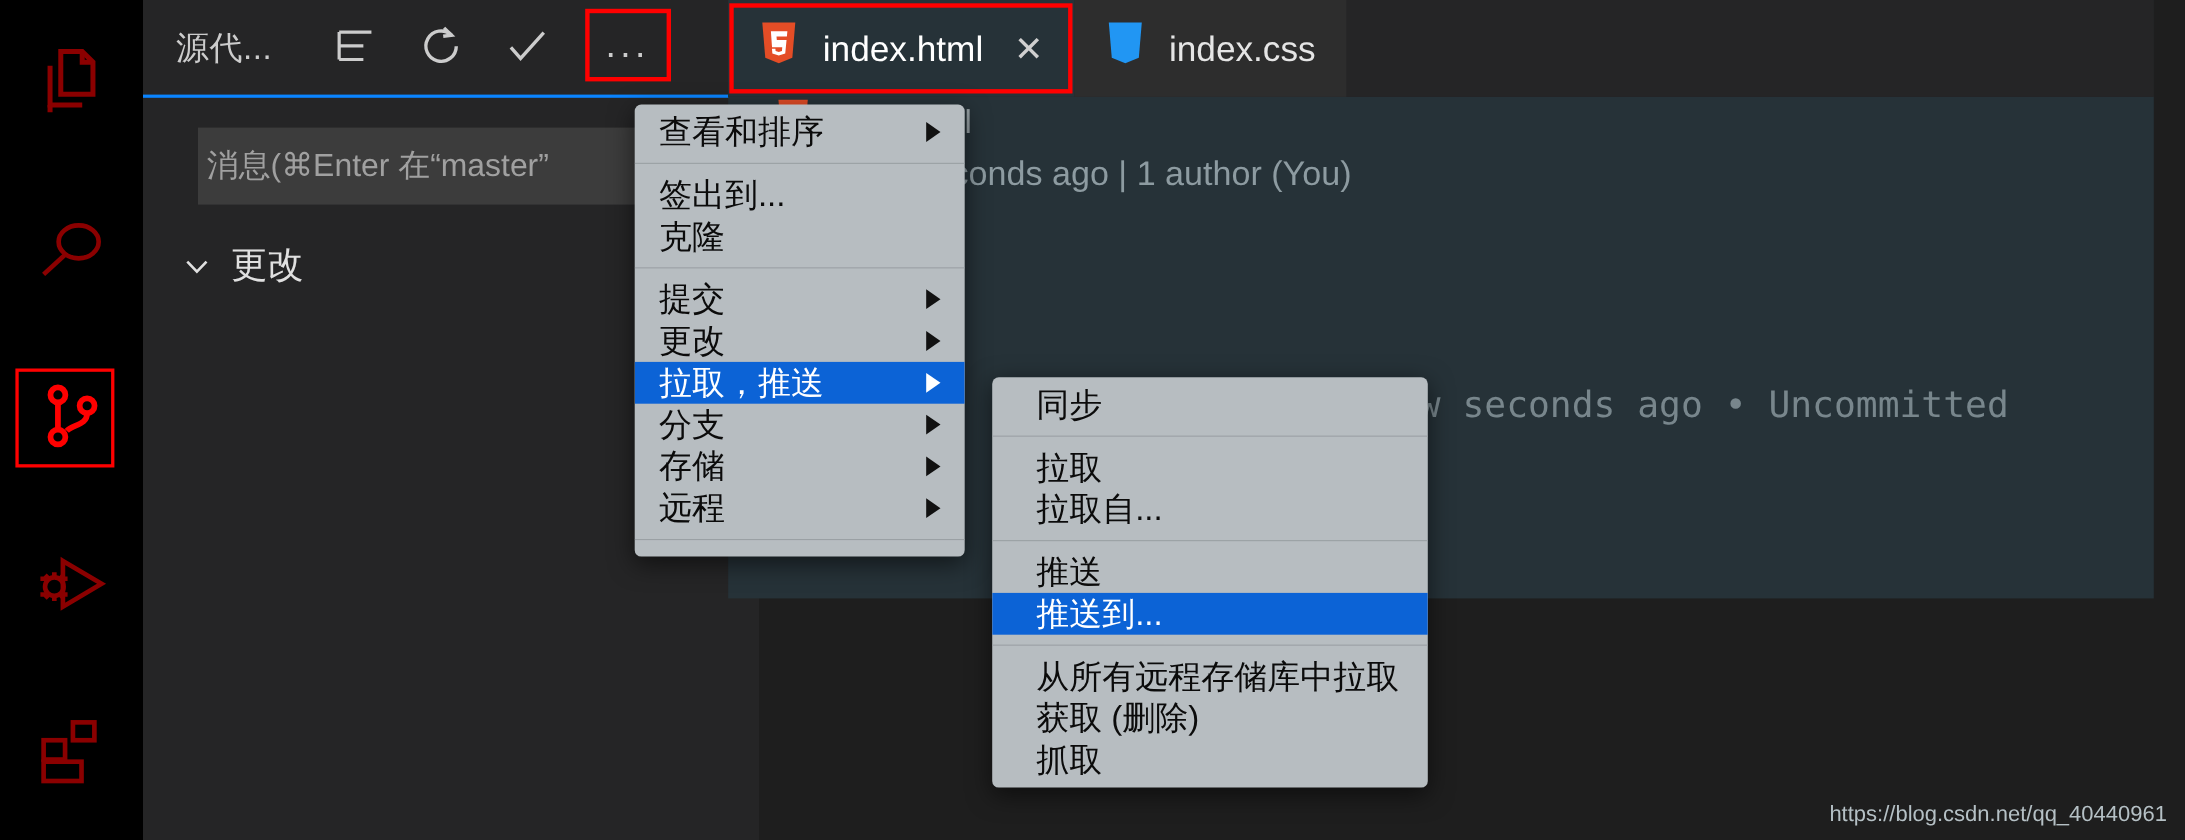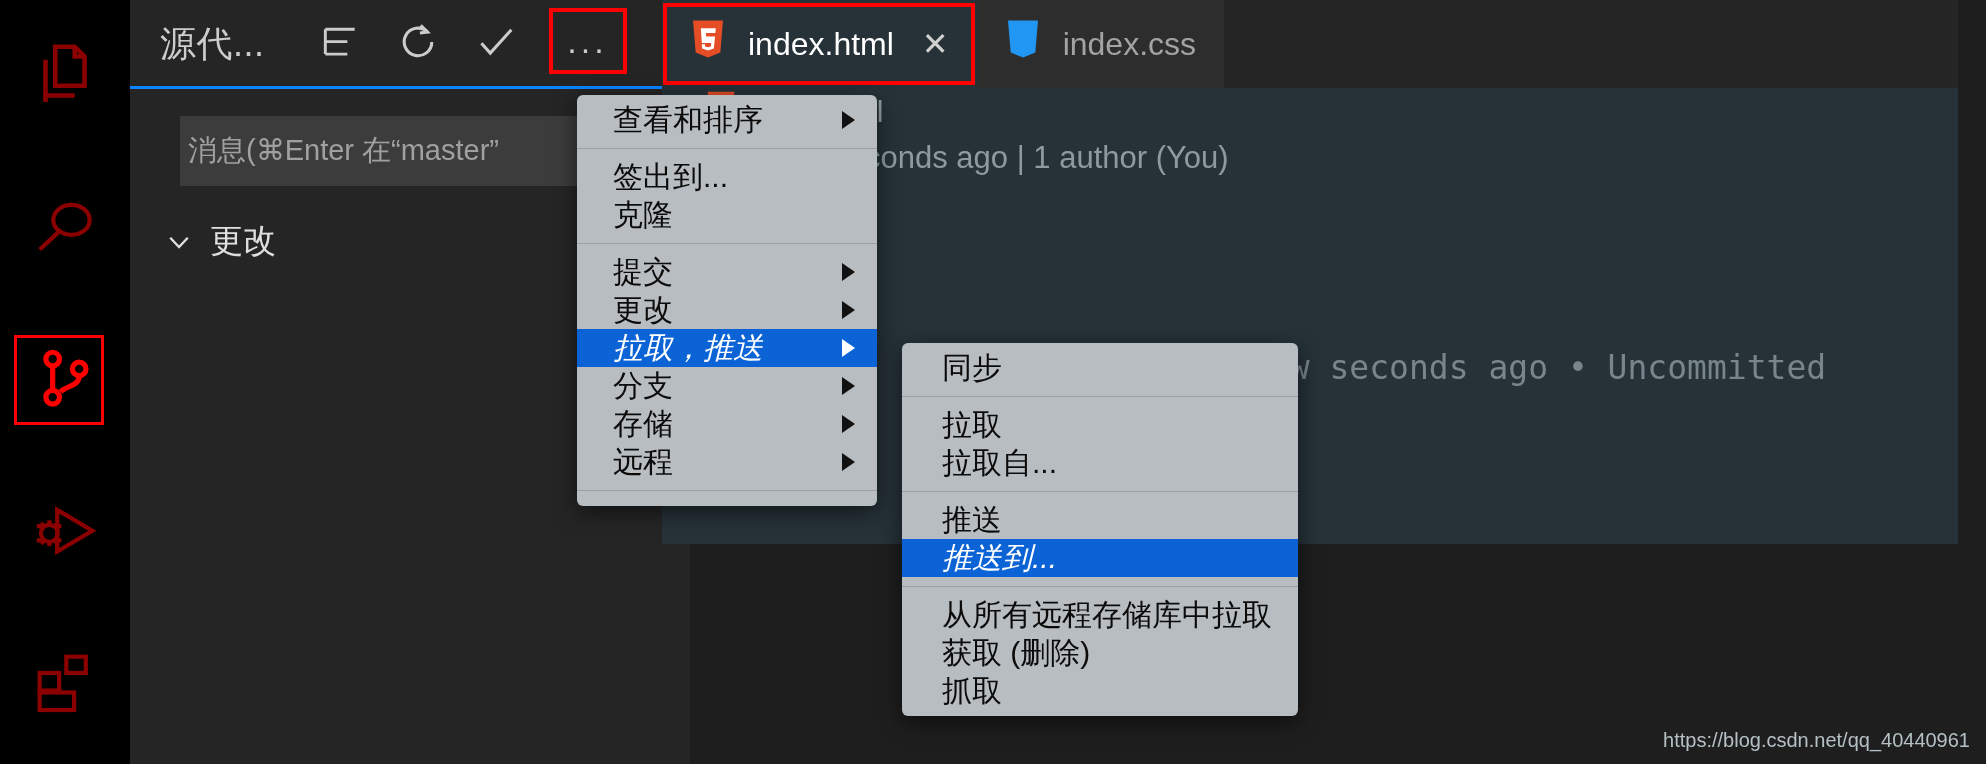--- a/index.html
+++ b/index.html
@@ -32,21 +32,21 @@
   .scm{
     position:absolute; left:130px; top:0; width:560px; height:764px;
     background:#252526;
   }
   .scm-toolbar{
     position:absolute; left:0; top:0; width:560px; height:88px;
     background:#252526;
     display:flex; align-items:center; gap:0px;
   }
   .scm-title{
-    color:#cccccc; font-size:36px; margin-left:30px; white-space:nowrap;
+    color:#cccccc; font-size:30px; margin-left:30px; white-space:nowrap;
     letter-spacing:.5px;
   }
   .tb-btn{
     width:78px; height:72px;
     display:flex; align-items:center; justify-content:center;
     position:relative;
   }
   .tb-btn.more{ margin-left:14px; }
   .tb-btn.more .redbox{
     position:absolute; left:0; top:0; width:78px; height:66px;
@@ -89,21 +89,21 @@
     position:absolute; left:0; top:0; width:1296px; height:88px;
     background:#252526;
     display:flex; align-items:stretch;
   }
   .tab{
     display:flex; align-items:center; gap:22px;
     padding:0 28px; position:relative; height:88px;
     font-size:32px; white-space:nowrap;
   }
   .tab.active{ background:#263238; color:#ffffff; }
-  .tab.inactive{ background:#2d2d2d; color:#a3a3a3; }
+  .tab.inactive{ background:#2d2d2d; color:#e5e5e5; }
   .tab .redbox{
     position:absolute; left:1px; top:3px; right:2px; bottom:3px;
     border:4px solid #ff0000; box-sizing:border-box; pointer-events:none;
   }
   .tab-close{ font-size:32px; color:#d0d0d0; margin-left:6px; }
   .tabbar-filler{ flex:1; background:#252526; }
 
   .breadcrumb{
     position:absolute; left:0; top:88px; width:1296px; height:48px;
     display:flex; align-items:center; gap:10px; padding-left:14px;
@@ -147,25 +147,25 @@
     background:#b7bdc1;
     border-radius:6px;
     box-shadow:0 6px 22px rgba(0,0,0,.55);
     padding:6px 0;
     font-size:30px;
     color:#0b0b0b;
     overflow:hidden;
   }
   .menu-item{
     height:38px; display:flex; align-items:center;
-    padding:0 22px 0 36px;
+    padding:0 22px 0 22px;
     white-space:nowrap; position:relative;
   }
   .menu-item .label{ flex:1; }
-  .menu-item.selected{ background:#0c63d6; color:#ffffff;font-style:italic; }
+  .menu-item.selected{ background:#0c63d6; color:#ffffff; }
   .menu-item .arrow{
     width:0;height:0;
     border-left:13px solid #111;
     border-top:9px solid transparent;
     border-bottom:9px solid transparent;
     margin-left:30px;
   }
   .menu-item.selected .arrow{ border-left-color:#ffffff; }
   .menu-sep{
     height:1px; background:#9aa0a4; margin:9px 0 9px 0;

